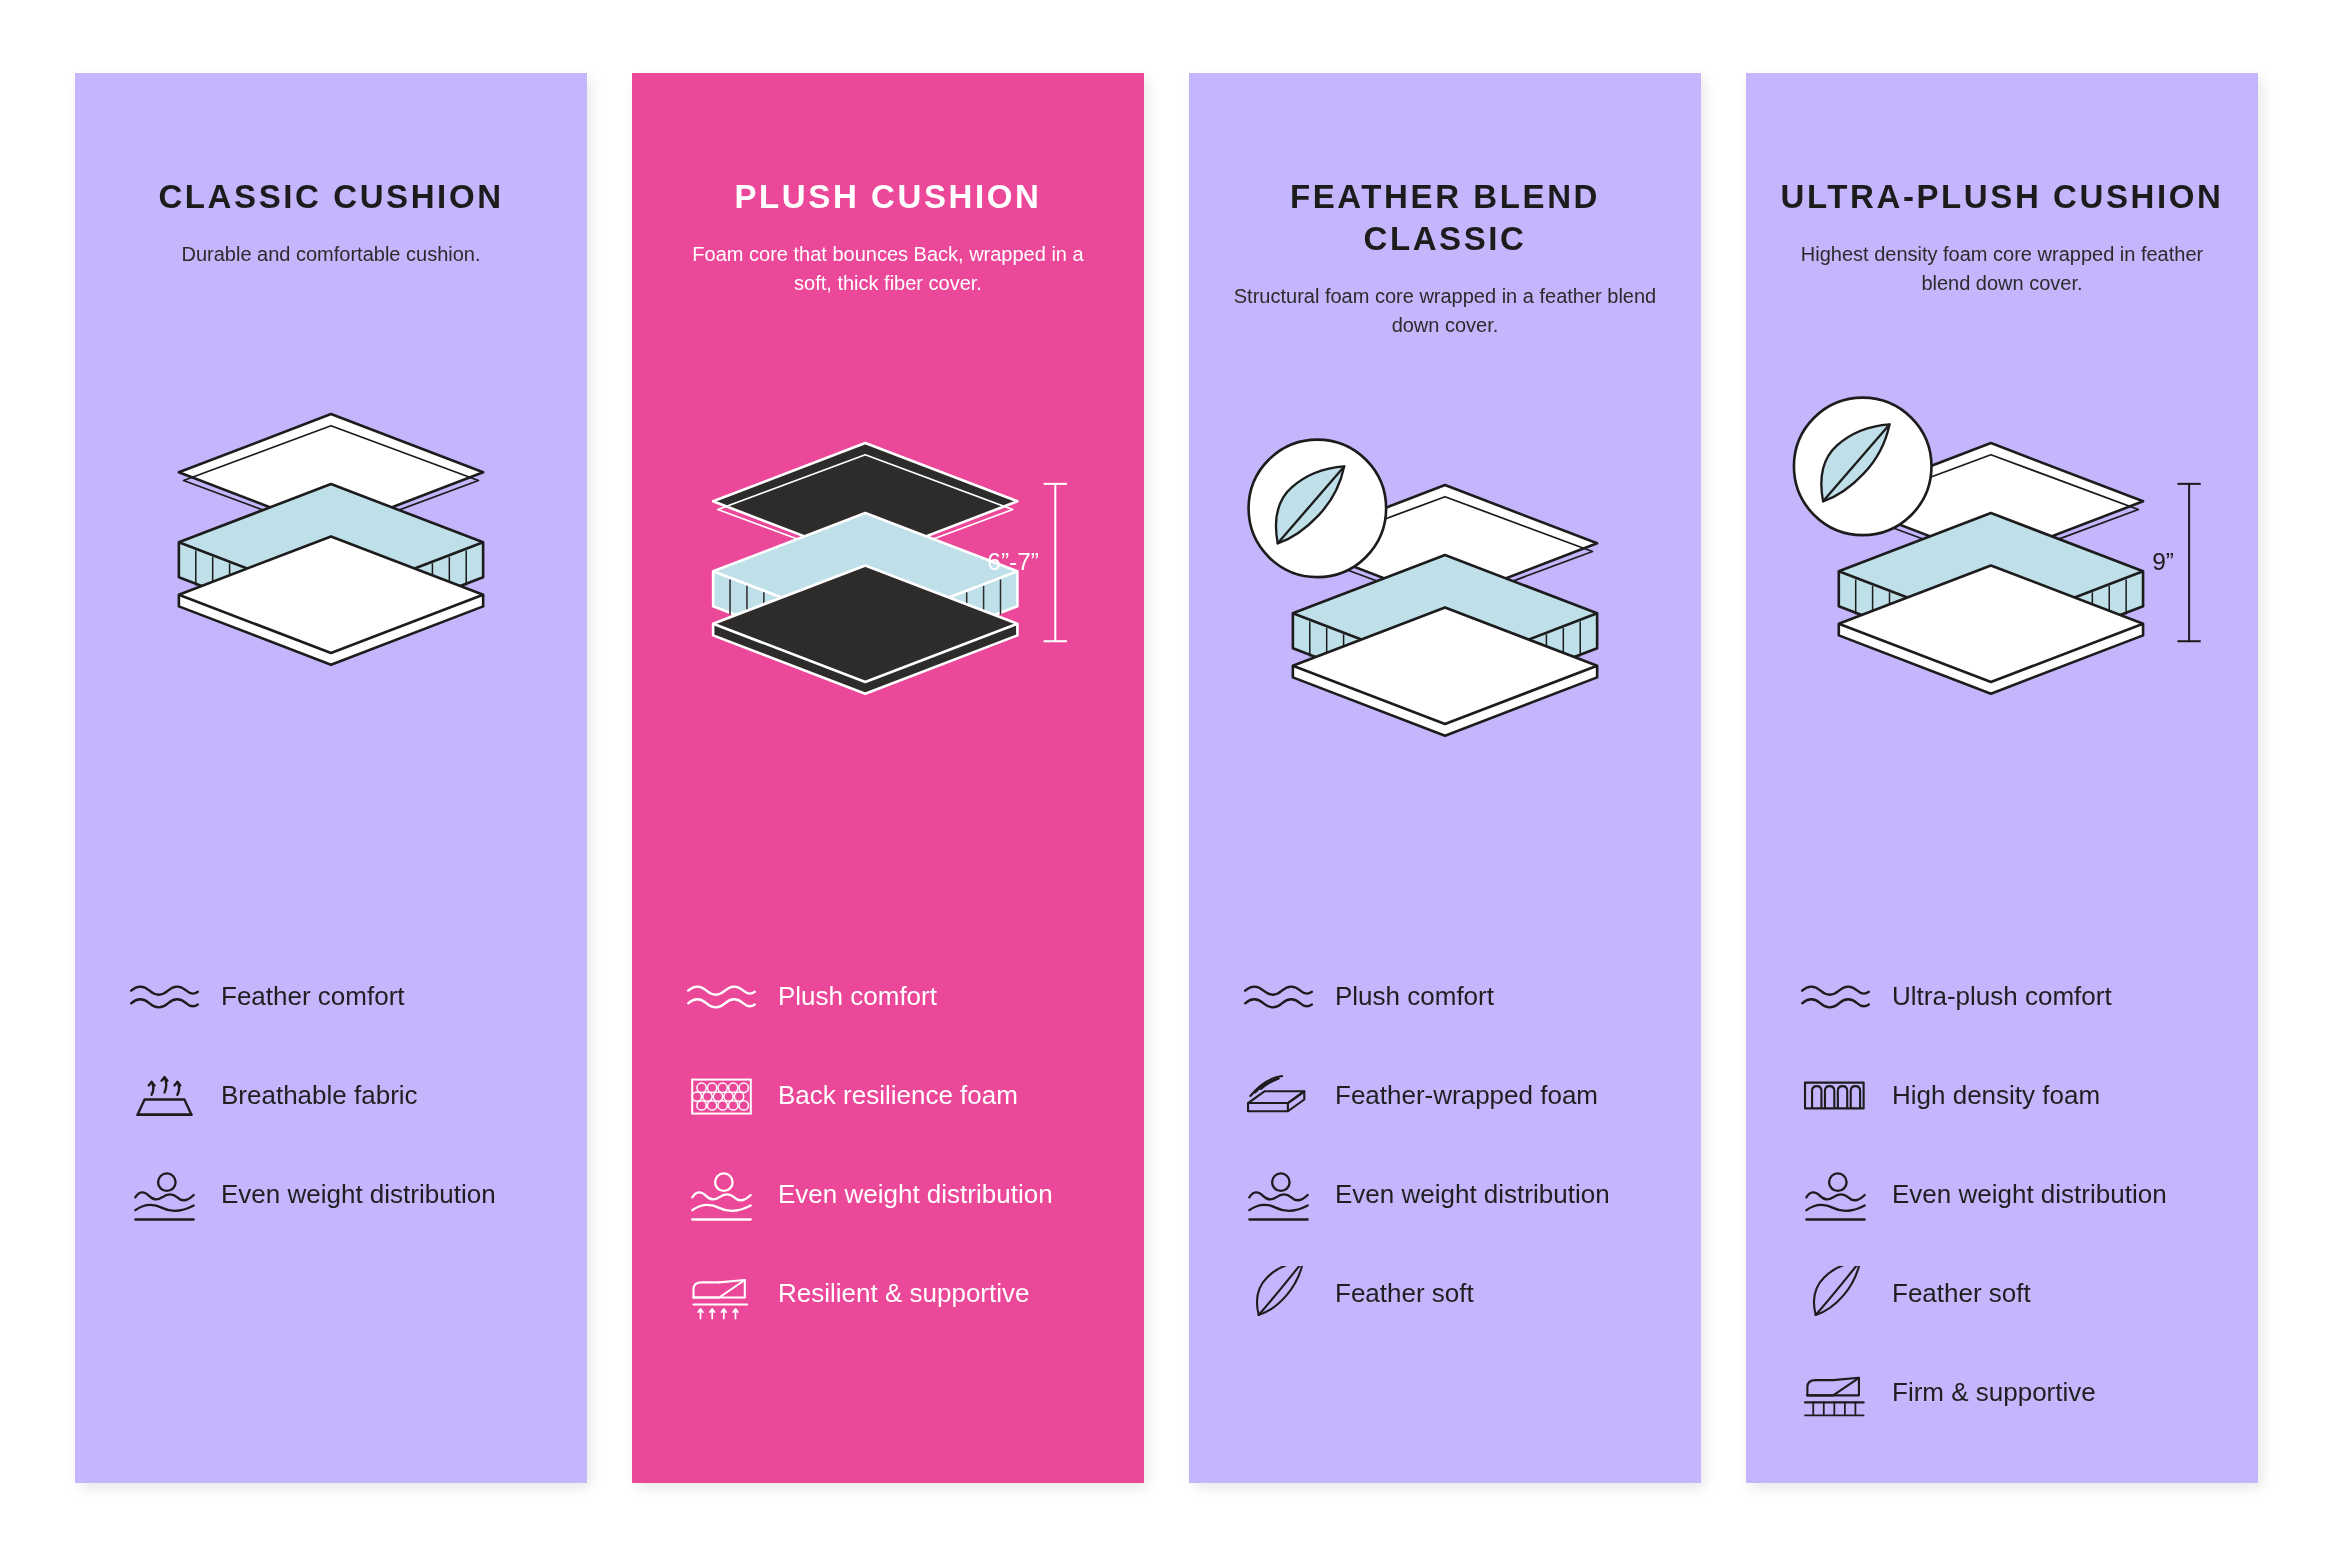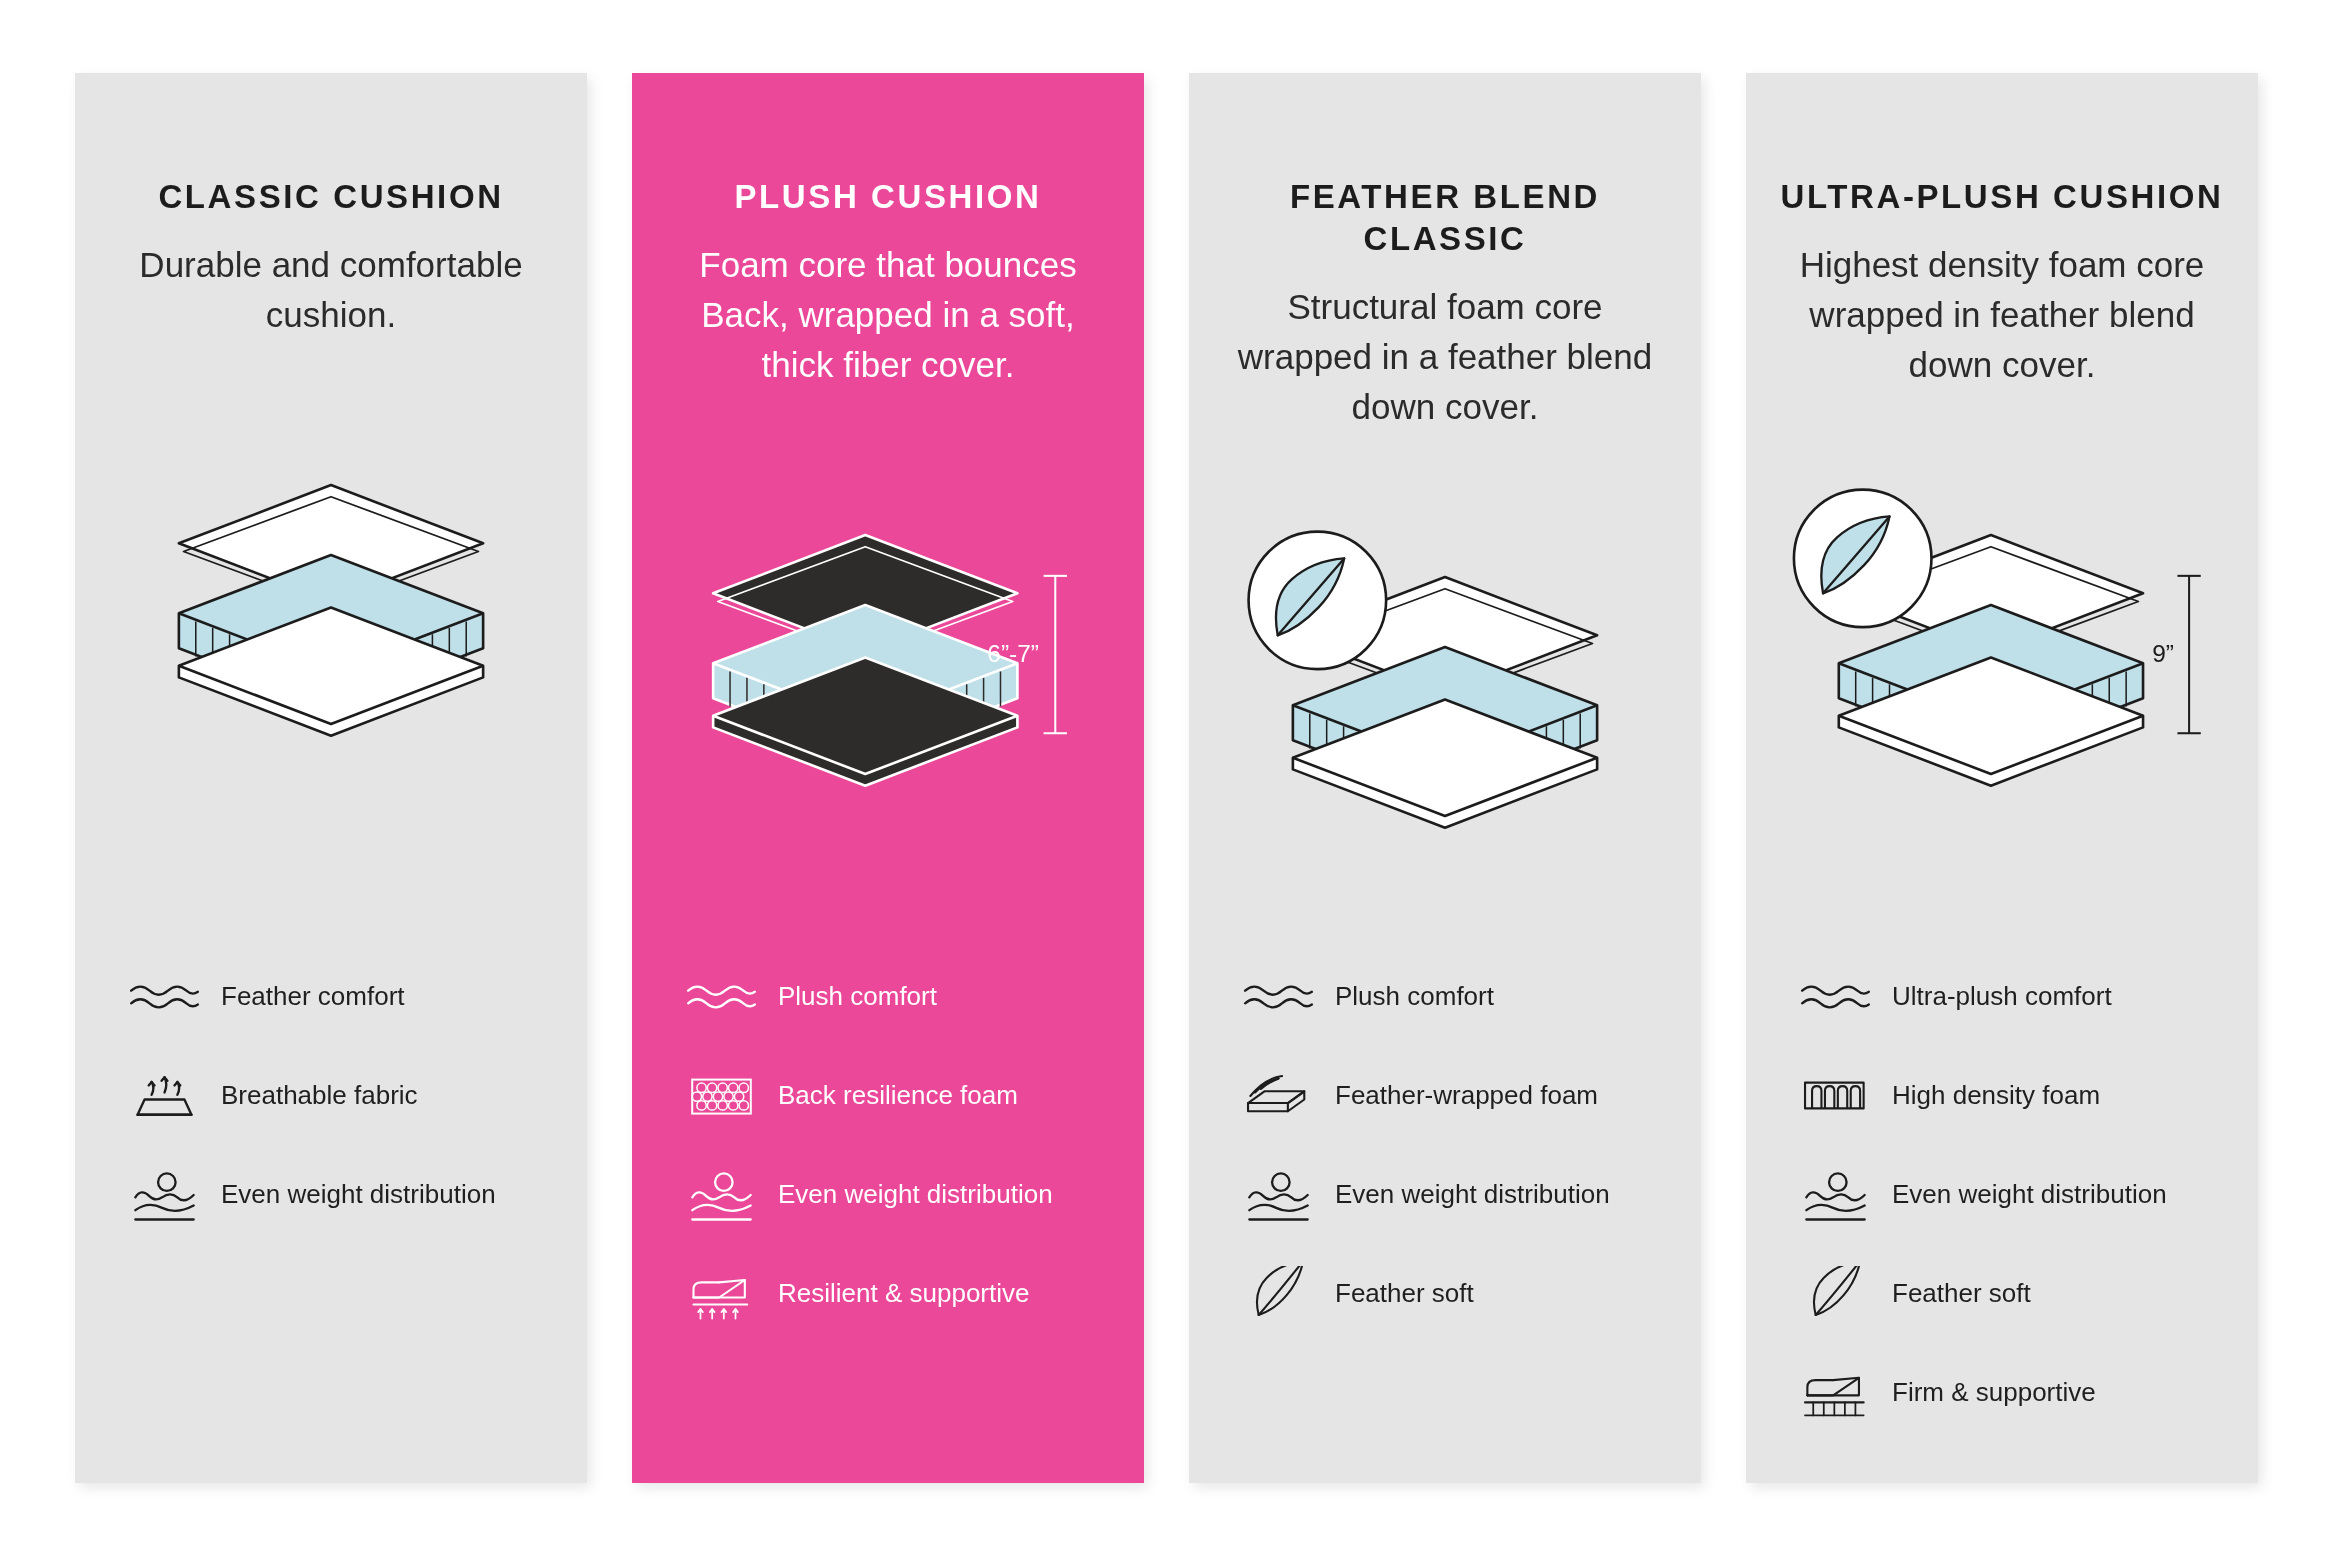--- a/index.html
+++ b/index.html
@@ -18,42 +18,42 @@
   .cards {
     position: absolute;
     top: 73px;
     left: 75px;
     display: flex;
     gap: 45px;
   }
   .card {
     width: 512px;
     height: 1410px;
-    background: #e5e5e5;
+    background: #c4b5fd;
     box-shadow: 3.5px 4.7px 13px rgba(0,0,0,0.10);
     position: relative;
     padding: 0;
   }
   .card.dark {
     background: #ec4899;
   }
   .card-title {
     text-align: center;
     font-size: 33px;
     font-weight: bold;
     letter-spacing: 2.6px;
     color: #1c1c1c;
     line-height: 1.28;
     padding: 0 29px;
     margin-top: 103px;
   }
   .card.dark .card-title { color: #ffffff; }
   .card-desc {
     text-align: center;
-    font-size: 35px;
+    font-size: 20px;
     color: #2b2b2b;
     line-height: 1.42;
     padding: 0 41px;
     margin-top: 22px;
     font-weight: normal;
   }
   .card.dark .card-desc { color: #ffffff; }
 
   .art {
     position: relative;

